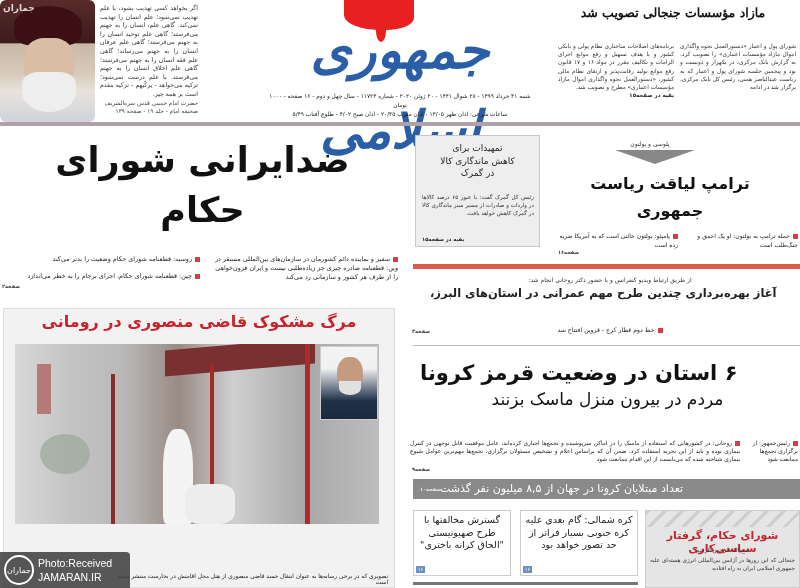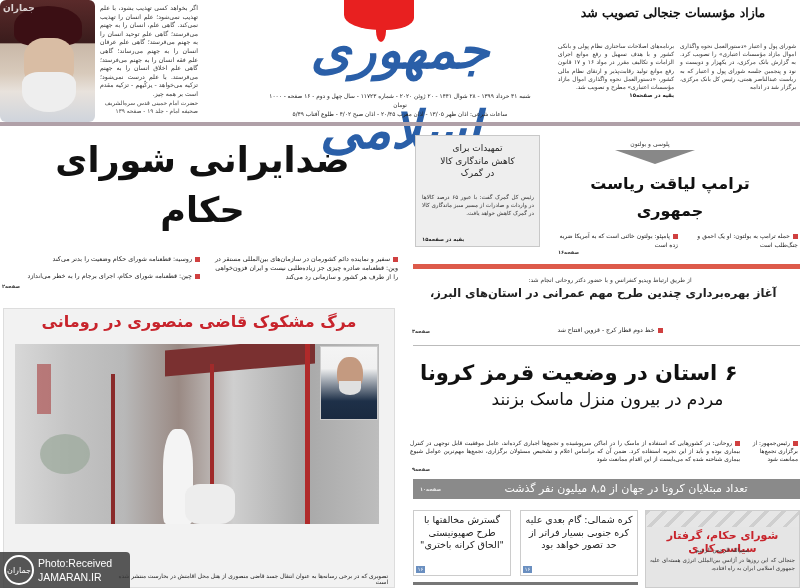--- a/index.html
+++ b/index.html
@@ -85,21 +85,21 @@
     .rule-gray { left: 413px; top: 345px; width: 387px; height: 1px; background:#bbb; }
 
     .corona-headline { left: 420px; top: 360px; width: 375px; text-align:left; font-size: 21px; font-weight:bold; line-height: 26px; color:#111; }
     .corona-sub { left: 420px; top: 388px; width: 375px; text-align:center; font-size: 17px; line-height: 22px; color:#111; }
 
     .corona-bullet-main { left: 410px; top: 440px; width: 330px; font-size: 5.8px; line-height: 7.8px; color:#222; text-align: justify; }
     .corona-bullet-side { left: 742px; top: 440px; width: 56px; font-size: 5.8px; line-height: 7.8px; color:#222; }
     .page-ref-c { left: 412px; top: 466px; }
 
     .gray-bar { left: 413px; top: 479px; width: 387px; height: 20px; background:#8a8a8a; }
-    .gray-bar-text { left: 456px; top: 481px; width: 340px; text-align:center; color:#ffffff; font-size: 11px; line-height: 16px; }
+    .gray-bar-text { left: 440px; top: 481px; width: 340px; text-align:left; color:#ffffff; font-size: 11px; line-height: 16px; }
     .page-ref-g { left: 420px; top: 486px; color:#eee; }
 
     .brief { top: 510px; height: 66px; background:#fff; border: 1px solid #ccc; }
     .brief.b1 { left: 413px; width: 98px; }
     .brief.b2 { left: 520px; width: 118px; }
     .brief-text { position:absolute; left: 4px; top: 3px; right: 4px; text-align:center; font-size: 9.5px; line-height: 12.5px; color:#222; }
     .brief-num { position:absolute; left: 2px; bottom: 2px; width: 9px; height: 7px; background:#6a8fc0; color:#fff; font-size: 5px; text-align:center; line-height: 7px; }
     .bottom-rule { left: 413px; top: 582px; width: 225px; height: 3px; background:#777; }
 
     .editorial { left: 645px; top: 510px; width: 155px; height: 78px; background:#e5e5e5; border: 1px solid #ccc; }

